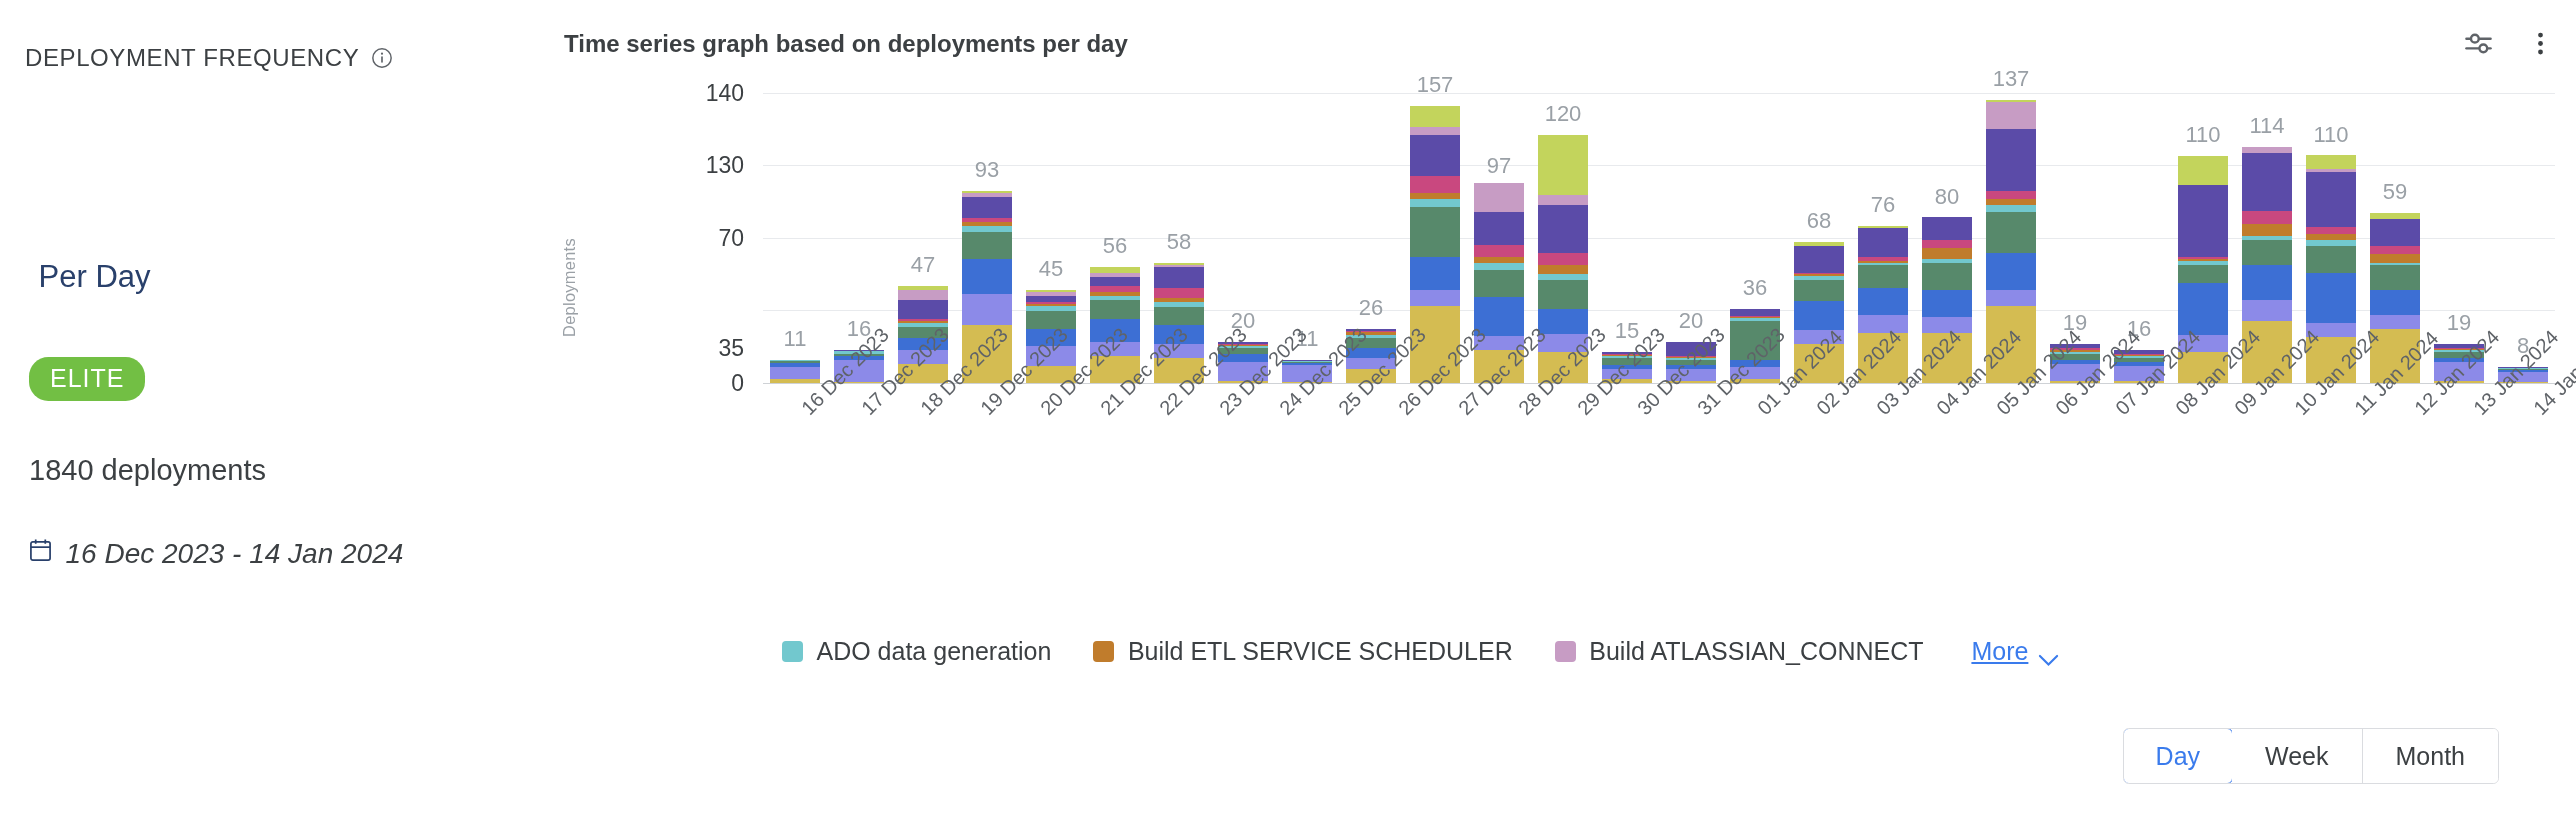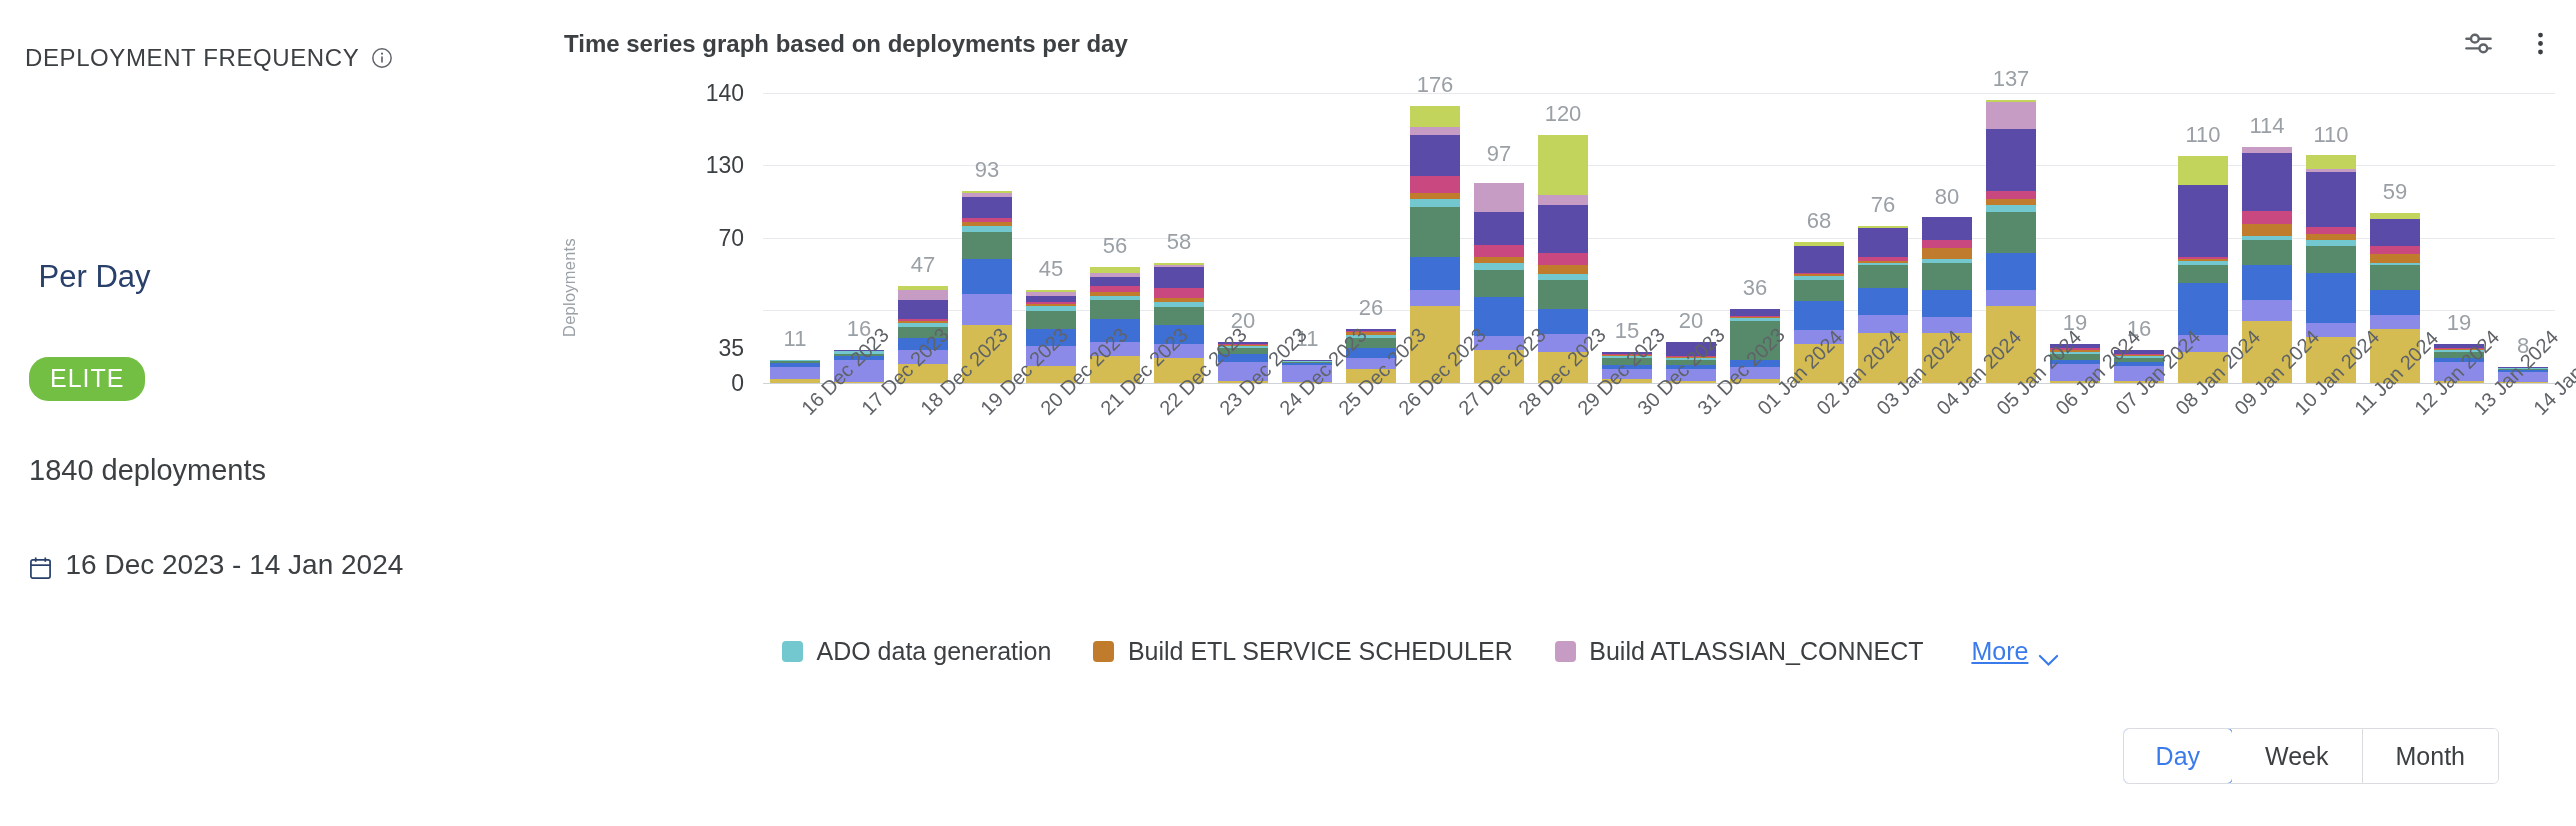--- a/index.html
+++ b/index.html
@@ -40,22 +40,22 @@
     border-radius: 19.3px;
     padding: 6.8px 21px 8.7px 21px;
     font-size: 25px; letter-spacing: 1px;
     display: inline-block;
   }
   .deployments-count {
     position: absolute; left: 29px; top: 454px;
     font-size: 29px; color: #3c4043;
   }
   .date-range-row {
-    position: absolute; left: 29px; top: 549px;
-    display: flex; align-items: flex-end; gap: 13.5px;
+    position: absolute; left: 29px; top: 538px;
+    display: flex; align-items: flex-start; gap: 13.5px; font-style: italic;
   }
   .cal-icon { width: 23px; height: 25px; display: block; }
   .date-range-text { font-size: 28px; color: #3c4043; }
 
   
   .chart-panel { position: absolute; left: 541px; top: 0; width: 2035px; height: 826px; }
   .chart-head {
     position: absolute; left: 23px; top: 29px; right: 21px;
     display: flex; align-items: center; justify-content: space-between;
   }
@@ -354,36 +354,36 @@
                 <div class="seg" style="height: 10.3px; background: rgb(140, 138, 232);"></div>
                 <div class="seg" style="height: 10.3px; background: rgb(61, 111, 212);"></div>
                 <div class="seg" style="height: 10.3px; background: rgb(87, 137, 107);"></div>
                 <div class="seg" style="height: 3.1px; background: rgb(114, 200, 206);"></div>
                 <div class="seg" style="height: 2.1px; background: rgb(192, 124, 44);"></div>
                 <div class="seg" style="height: 1px; background: rgb(201, 72, 127);"></div>
                 <div class="seg" style="height: 2.1px; background: rgb(91, 75, 168);"></div>
               </div>
             </div>
             <div class="bar-slot">
-              <div class="bar-label" style="bottom: 281px;">176</div>
+              <div class="bar-label" style="bottom: 281px;">157</div>
               <div class="bar" style="height: 277px;">
                 <div class="seg" style="height: 77px; background: rgb(212, 188, 82);"></div>
                 <div class="seg" style="height: 16.6px; background: rgb(140, 138, 232);"></div>
                 <div class="seg" style="height: 33px; background: rgb(61, 111, 212);"></div>
                 <div class="seg" style="height: 50px; background: rgb(87, 137, 107);"></div>
                 <div class="seg" style="height: 8.3px; background: rgb(114, 200, 206);"></div>
                 <div class="seg" style="height: 6.2px; background: rgb(192, 124, 44);"></div>
                 <div class="seg" style="height: 16.6px; background: rgb(201, 72, 127);"></div>
                 <div class="seg" style="height: 41px; background: rgb(91, 75, 168);"></div>
                 <div class="seg" style="height: 8.3px; background: rgb(199, 156, 196);"></div>
                 <div class="seg" style="height: 21px; background: rgb(195, 212, 92);"></div>
               </div>
             </div>
             <div class="bar-slot">
-              <div class="bar-label" style="bottom: 212px; margin-top: 44px;">97</div>
+              <div class="bar-label" style="bottom: 200px; margin-top: 44px;">97</div>
               <div class="bar" style="height: 201px;">
                 <div class="seg" style="height: 33px; background: rgb(212, 188, 82);"></div>
                 <div class="seg" style="height: 14.5px; background: rgb(140, 138, 232);"></div>
                 <div class="seg" style="height: 39px; background: rgb(61, 111, 212);"></div>
                 <div class="seg" style="height: 27px; background: rgb(87, 137, 107);"></div>
                 <div class="seg" style="height: 6.2px; background: rgb(114, 200, 206);"></div>
                 <div class="seg" style="height: 6.2px; background: rgb(192, 124, 44);"></div>
                 <div class="seg" style="height: 12.4px; background: rgb(201, 72, 127);"></div>
                 <div class="seg" style="height: 33px; background: rgb(91, 75, 168);"></div>
                 <div class="seg" style="height: 29px; background: rgb(199, 156, 196);"></div>

